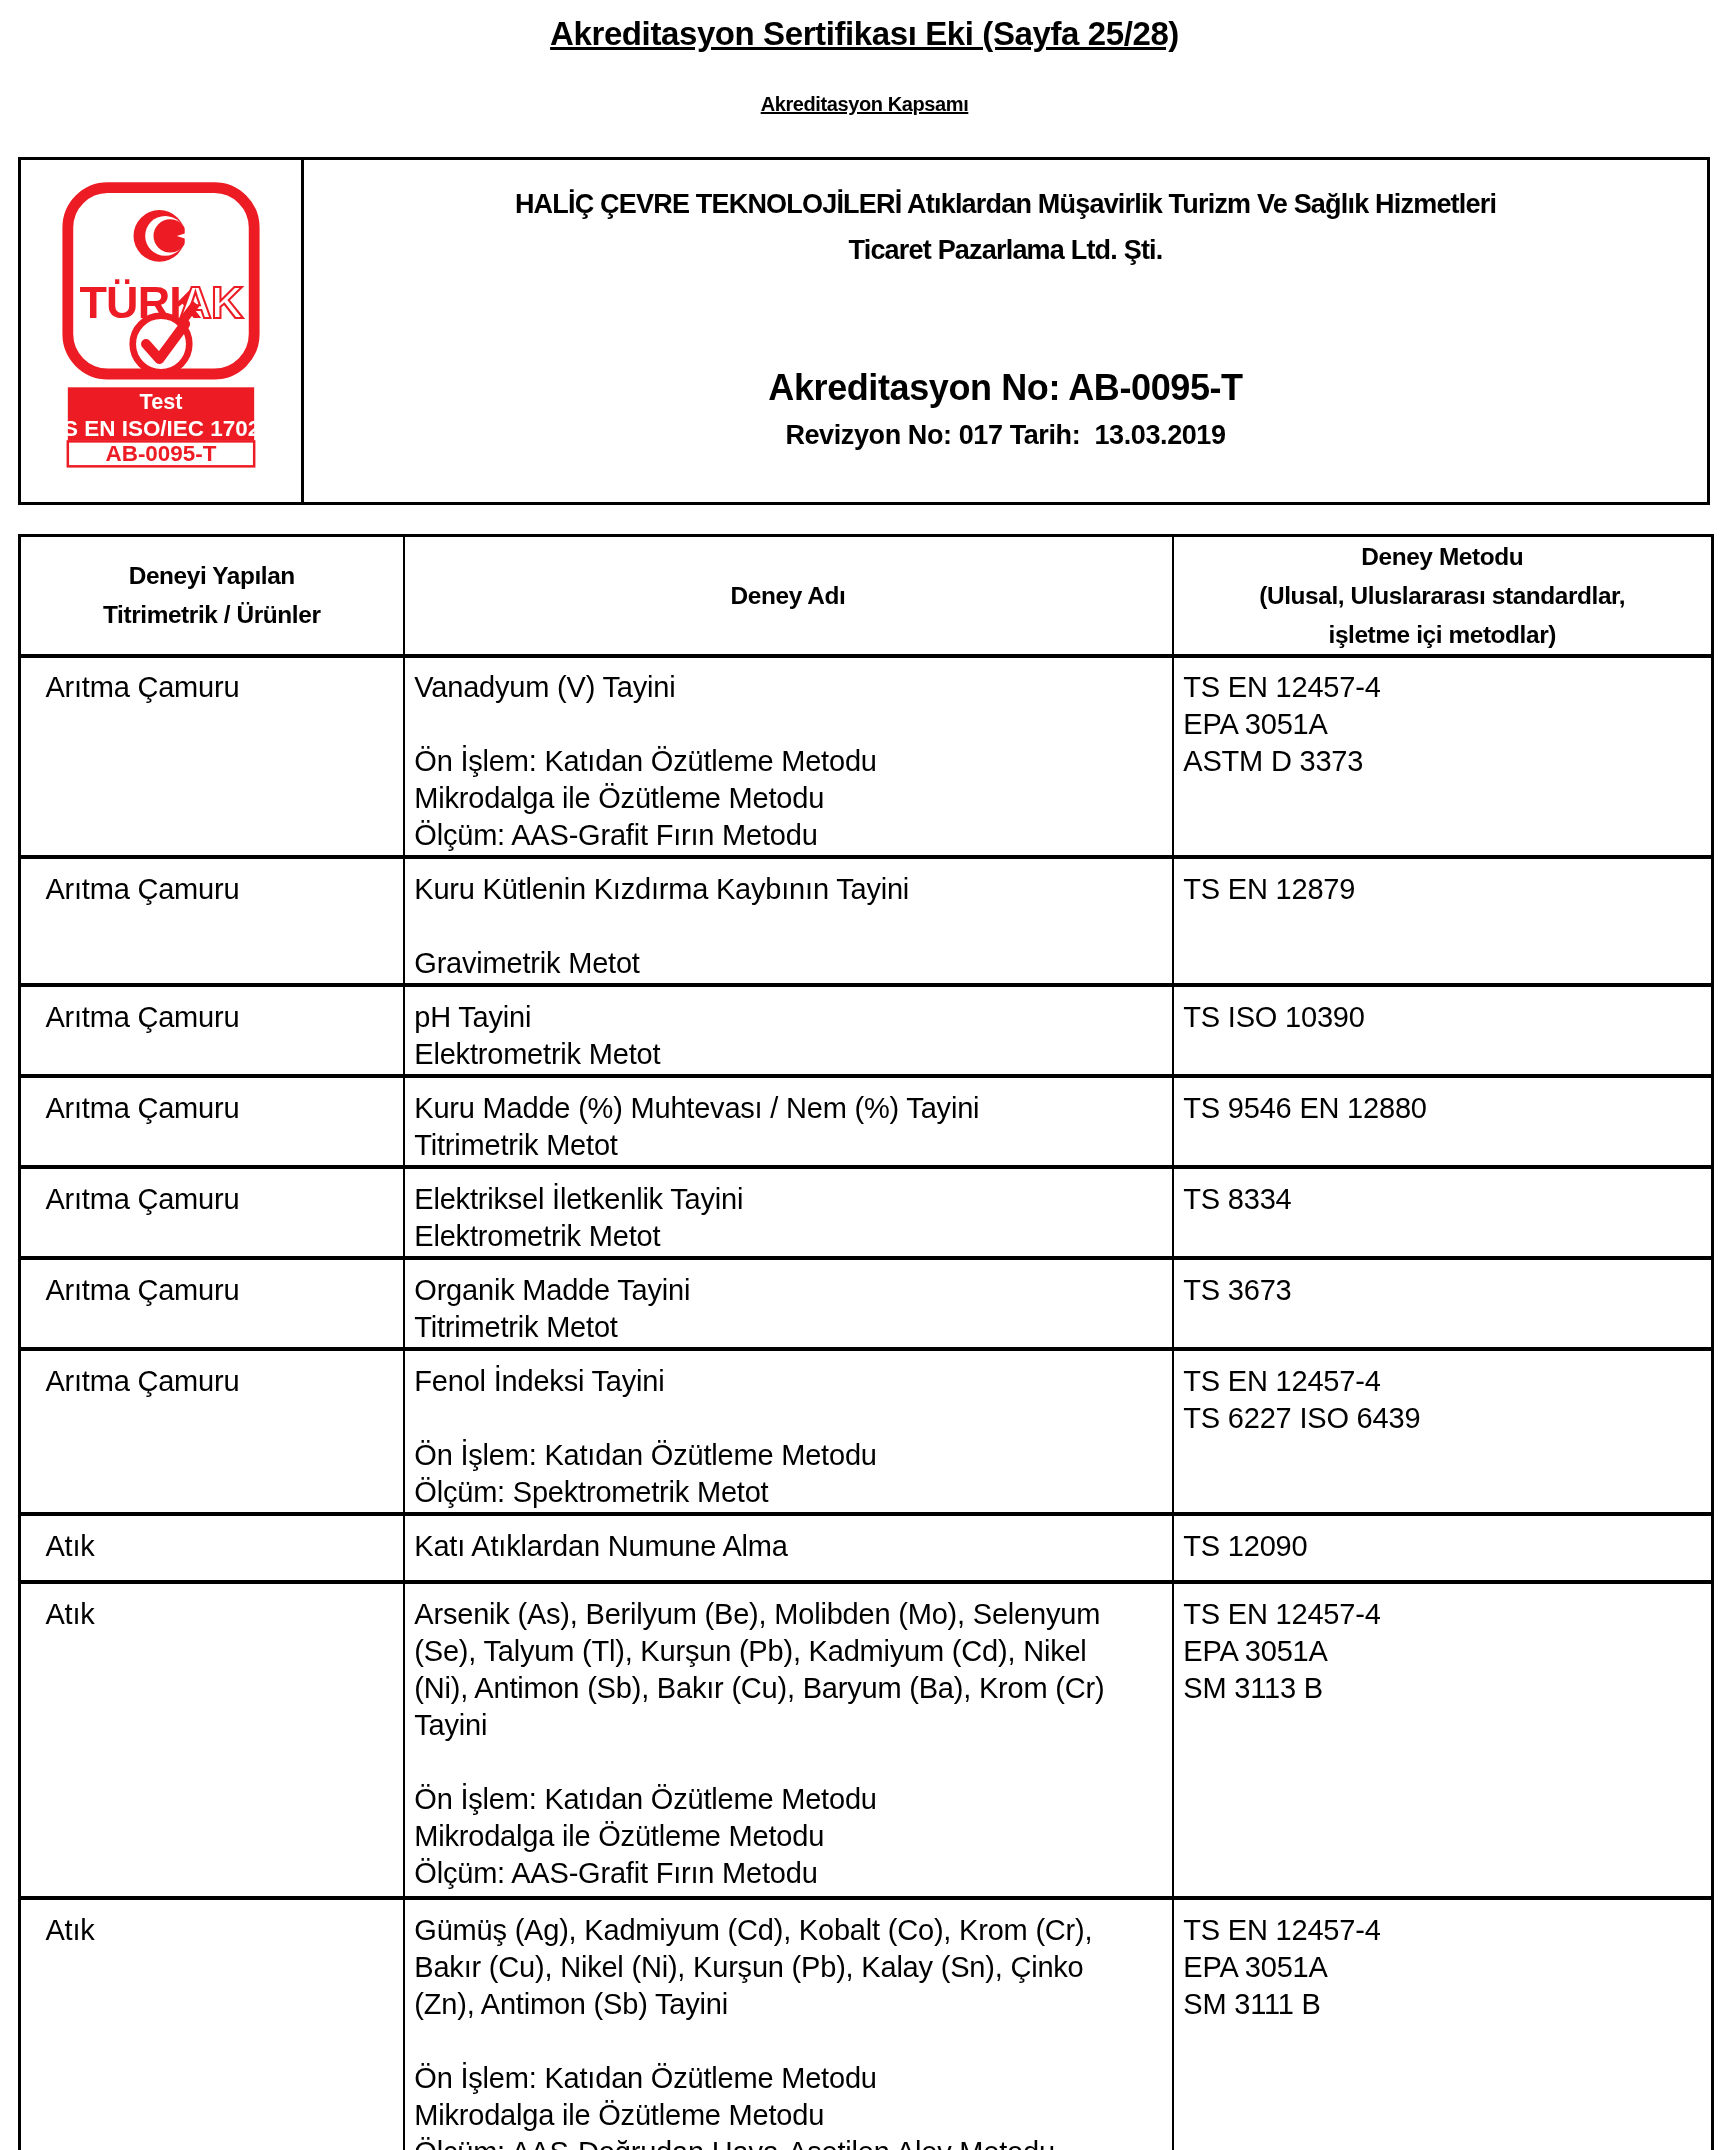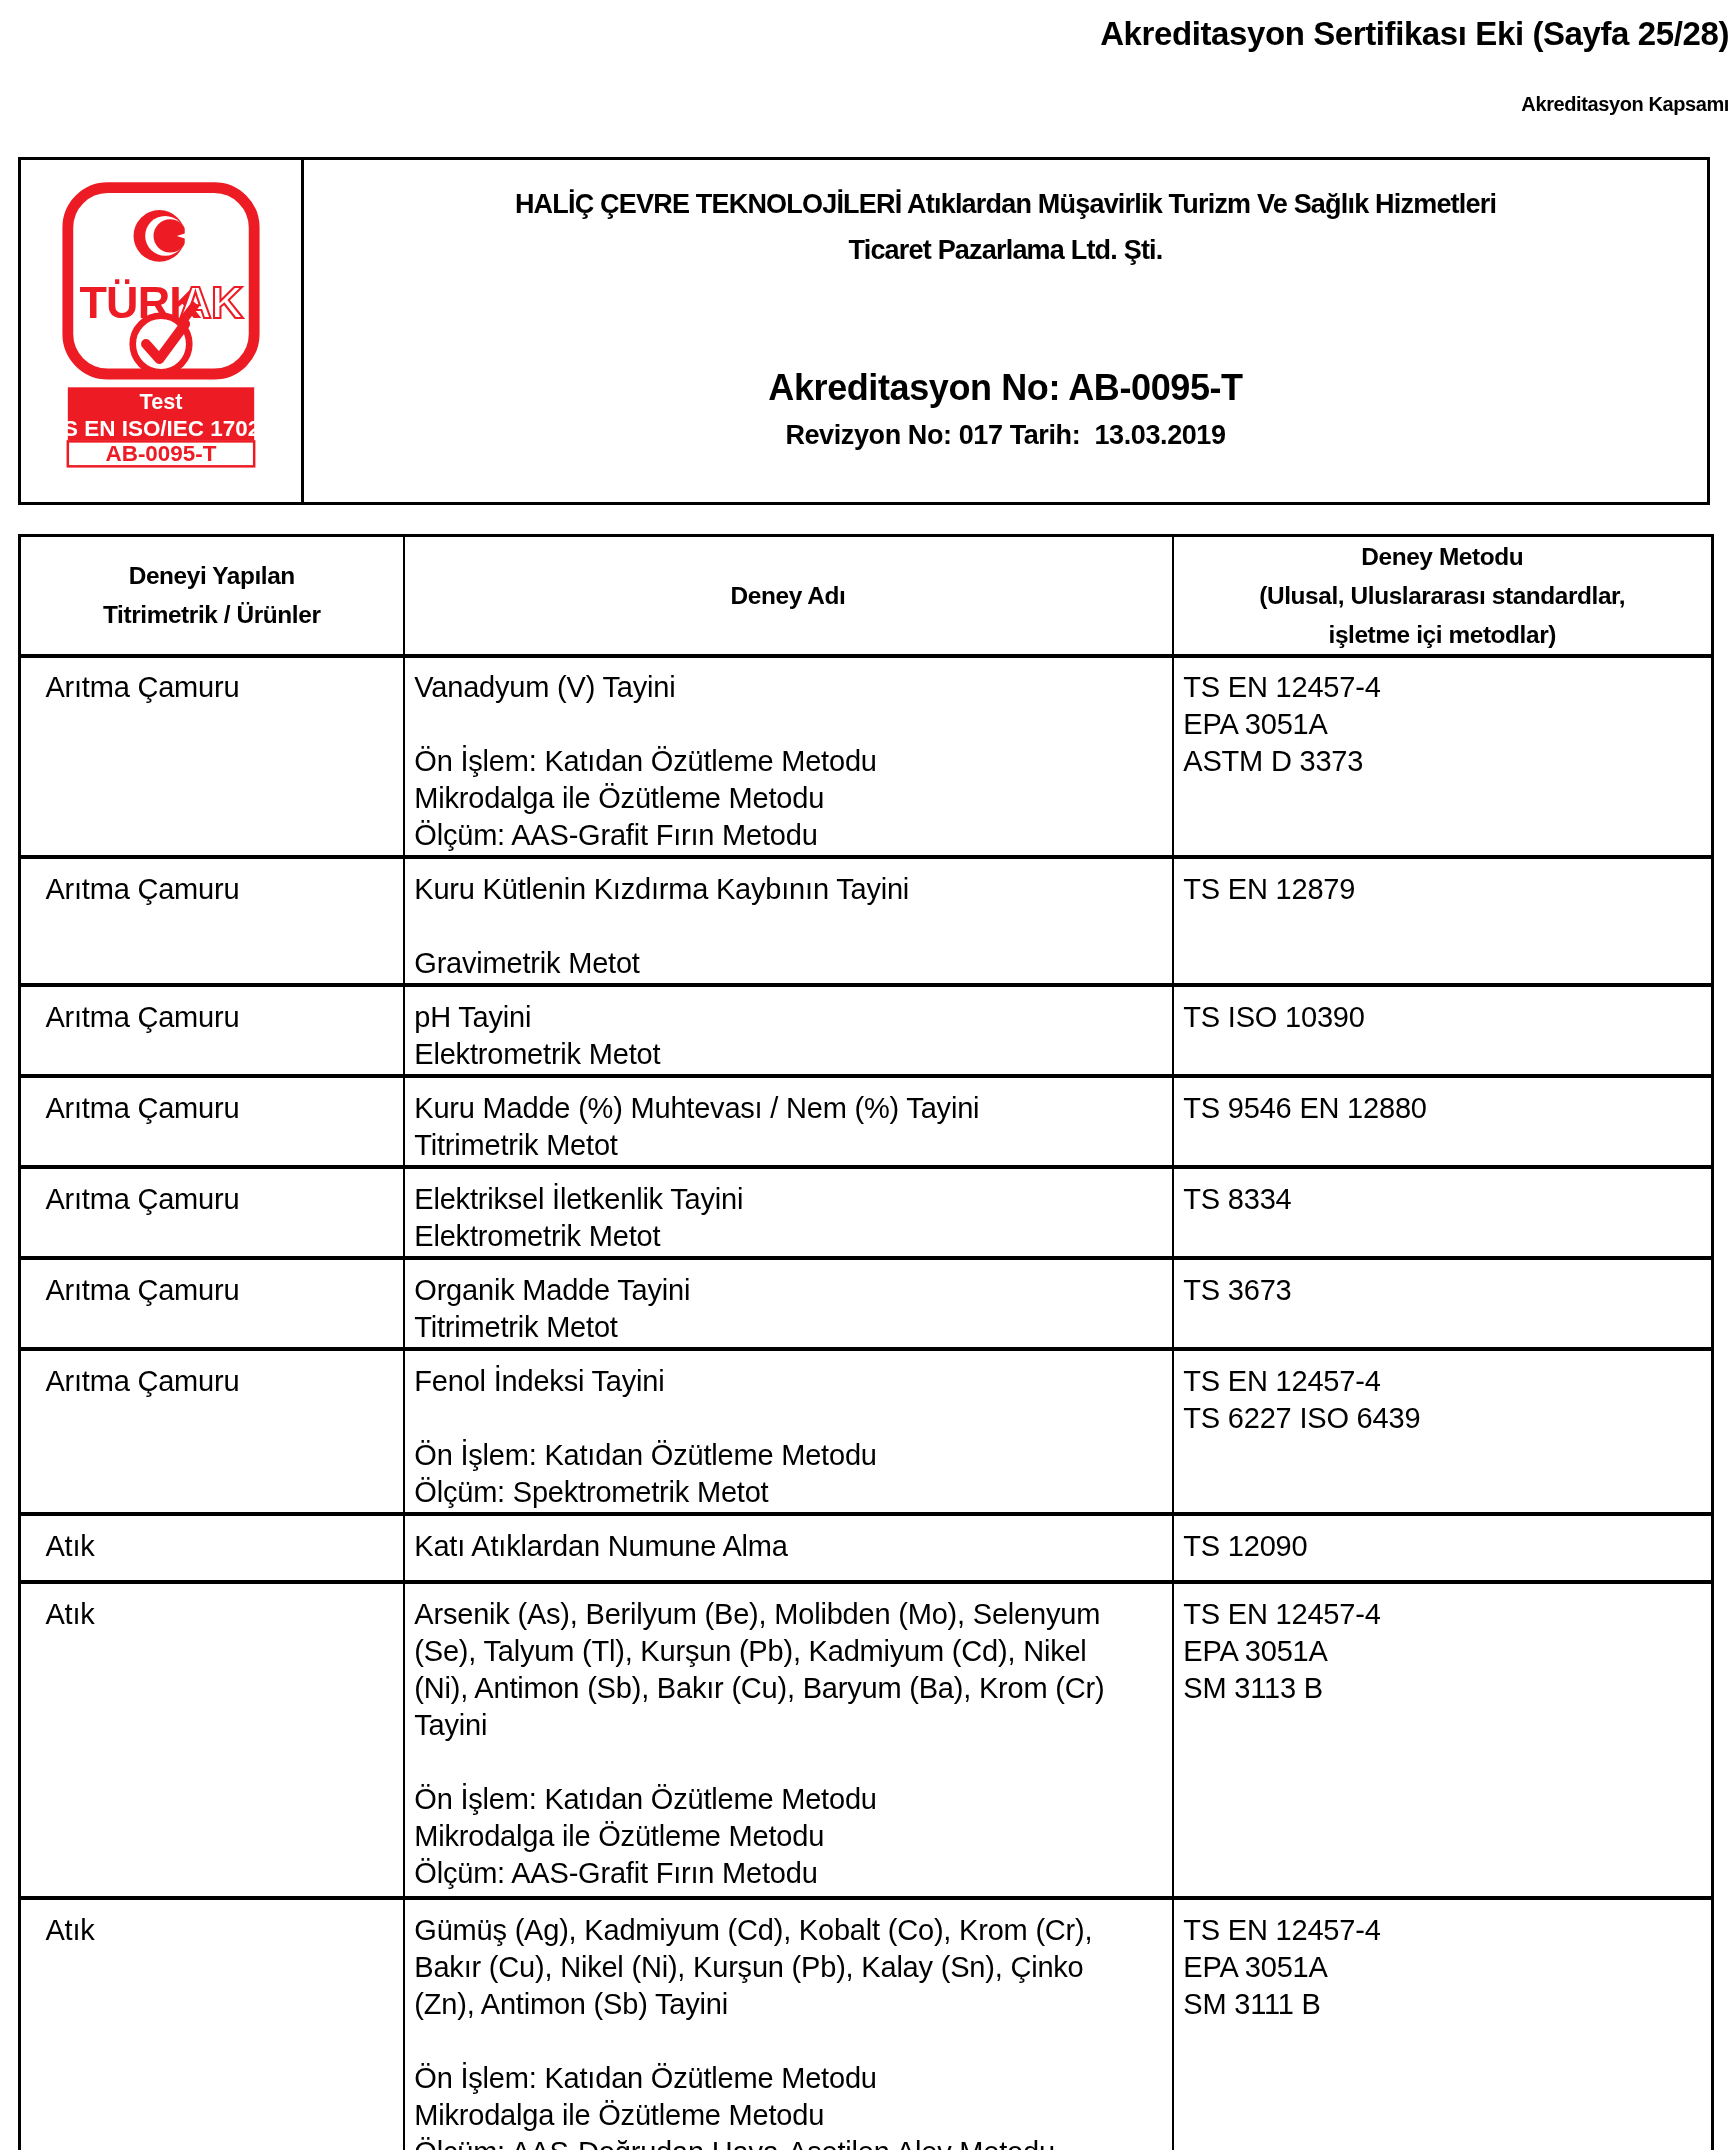--- a/index.html
+++ b/index.html
@@ -7,21 +7,21 @@
     position:relative;
     width:1729px;
     height:2151px;
     background:#fff;
     color:#000;
     font-family:"Liberation Sans","DejaVu Sans",sans-serif;
     box-sizing:border-box;
     padding-top:13px;
     overflow:hidden;
   }
-  .titles{text-align:right;}
+  .titles{text-align:center;text-decoration:underline;}
   .page-title{
     font-size:33px;font-weight:bold;line-height:41px;letter-spacing:-0.4px;
     margin:0 0 31px 0;
   }
   .page-subtitle{
     font-size:20px;font-weight:bold;line-height:39px;letter-spacing:-0.4px;
     margin:0 0 33px 0;
   }
   
   .header-box{

